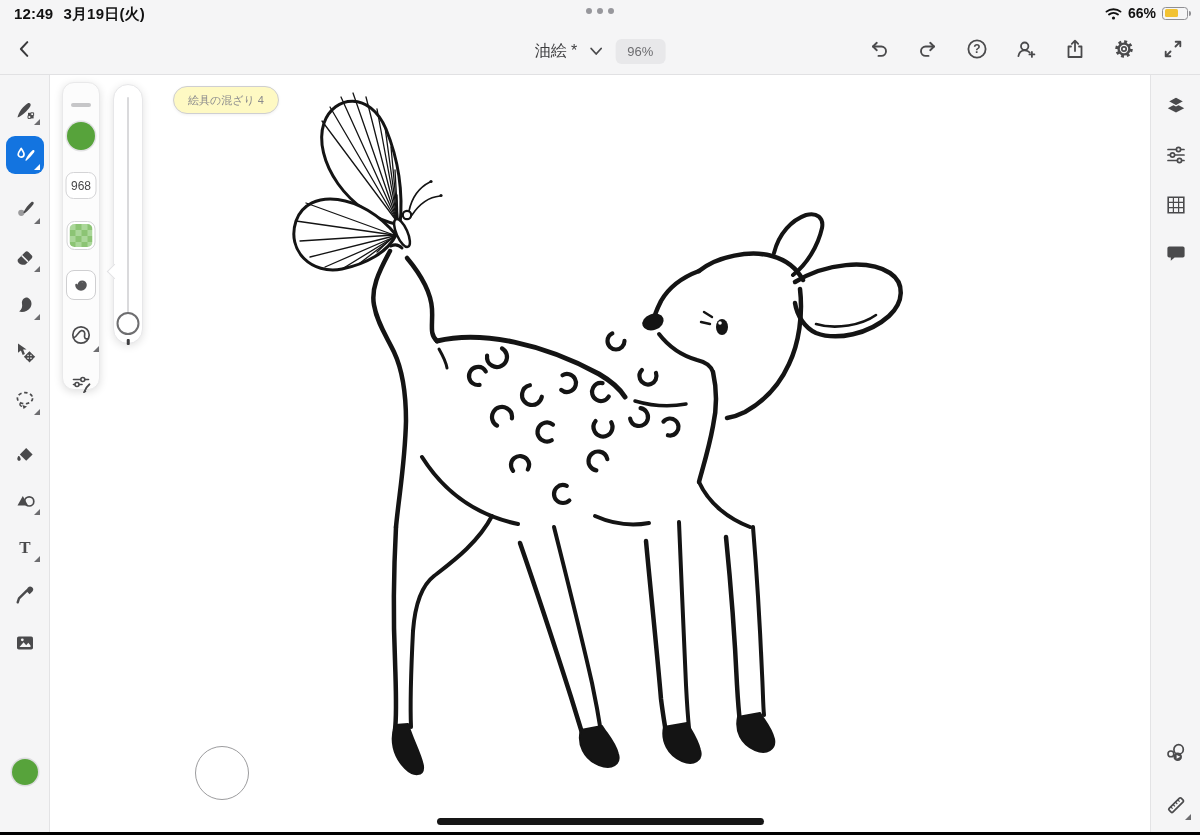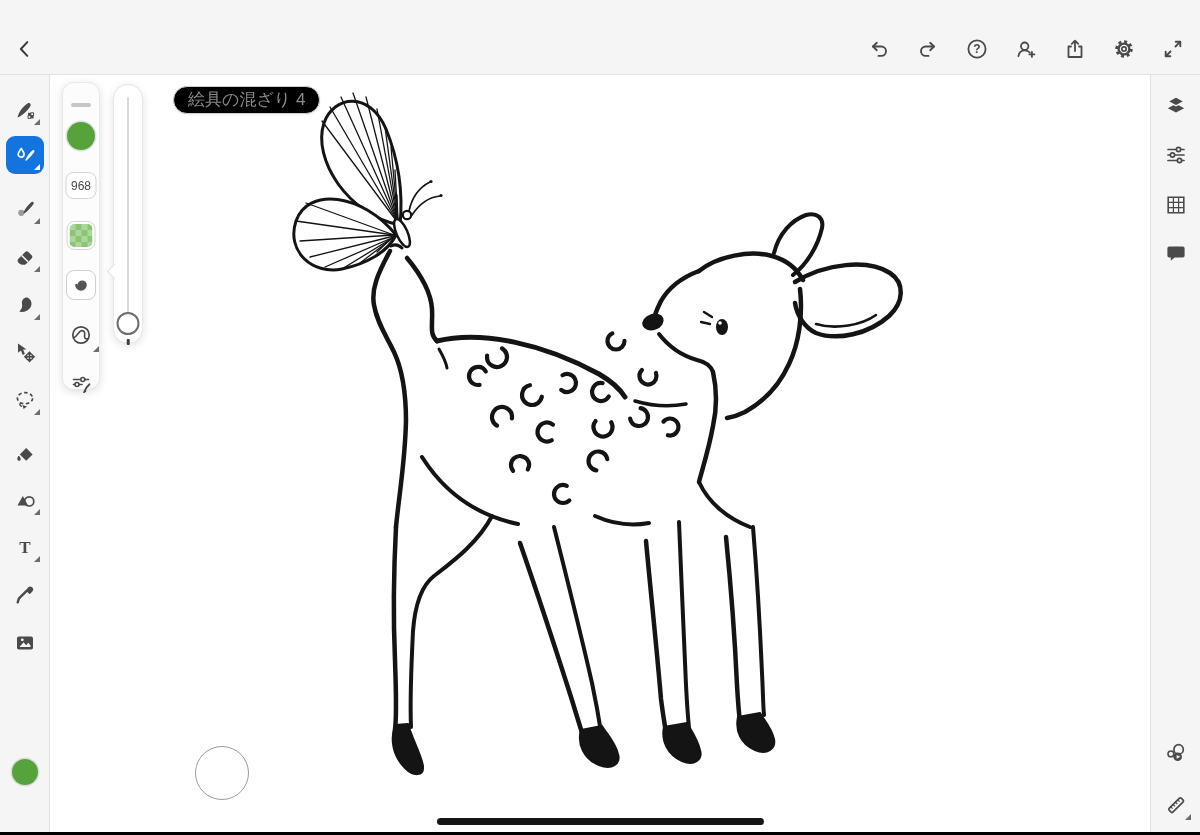--- a/index.html
+++ b/index.html
@@ -50,42 +50,73 @@
   .op-settings { top:274px; }
   .op-flow .corner-tri { right:-3px; bottom:-2px; }
 
   
   .slider-panel { position:absolute; left:113px; top:84px; width:30px; height:260px; background:#fff; border:1px solid #e7e7e9; border-radius:15px; box-shadow:0 2px 8px rgba(0,0,0,.12); z-index:4; }
   .slider-pointer { position:absolute; left:-5px; top:181px; width:11px; height:11px; background:#fff; border-left:1px solid #e2e2e4; border-bottom:1px solid #e2e2e4; transform:rotate(45deg); }
   .slider-track { position:absolute; left:50%; transform:translateX(-50%); top:12px; height:218px; width:2px; background:#dadadc; border-radius:1px; }
   .slider-handle { position:absolute; left:50%; transform:translateX(-50%); top:227px; width:23px; height:23px; border-radius:50%; background:#fff; border:2px solid #6e6e70; }
   .slider-tick { position:absolute; left:50%; transform:translateX(-50%); top:254px; width:2.5px; height:6px; background:#3e3e40; border-radius:1px; }
 
-  .tooltip { position:absolute; left:173px; top:86px; height:28px; padding:0 14px; background:#000000; border:1px solid #cfcfd1; border-radius:14px; color:#8a8a8d; font-size:17px; line-height:26px; z-index:6; box-shadow:0 1px 3px rgba(0,0,0,.06); }
+  .tooltip { position:absolute; left:173px; top:86px; height:28px; padding:0 14px; background:#fef9c3; border:1px solid #cfcfd1; border-radius:14px; color:#8a8a8d; font-size:11px; line-height:26px; z-index:6; box-shadow:0 1px 3px rgba(0,0,0,.06); }
 
   
   .canvas { position:absolute; left:50px; top:75px; right:50px; bottom:0; background:#fff; }
   .cursor-ring { position:absolute; left:195px; top:746px; width:54px; height:54px; border:1.5px solid #9c9c9e; border-radius:50%; z-index:3; }
   .home-indicator { position:absolute; left:437px; top:818px; width:327px; height:7px; border-radius:4px; background:#161616; z-index:7; }
   .bottom-edge { position:absolute; left:0; bottom:0; width:100%; height:3px; background:#000; z-index:8; }
 
   svg.ic { display:block; }
   .ic * { vector-effect:non-scaling-stroke; }
 </style>
 </head>
 <body>
 
 <div id="app">
 
+  <div class="statusbar">
+    <div class="status-left">
+      <span>12:49</span><span>3月19日(火)</span>
+    </div>
+    <div class="multitask">
+        <i></i>
+        <i></i>
+        <i></i>
+      </div>
+    <div class="status-right">
+      <svg class="ic" width="17" height="13" viewBox="0 0 17 13">
+        <path d="M1.5,4.6 C5.2,1.4 11.8,1.4 15.5,4.6" fill="none" stroke="#111" stroke-width="1.9" stroke-linecap="round"></path>
+        <path d="M4,7.5 C6.6,5.4 10.4,5.4 13,7.5" fill="none" stroke="#111" stroke-width="1.9" stroke-linecap="round"></path>
+        <circle cx="8.5" cy="11" r="1.6" fill="#111"></circle>
+      </svg>
+      <span>66%</span>
+      <div class="battery">
+          <div class="fill"></div>
+          <div class="nub"></div>
+        </div>
+    </div>
+  </div>
 
   <div class="topbar">
     <div class="icon-btn back-btn">
       <svg class="ic" width="22" height="22" viewBox="0 0 24 24">
           <path d="M14.5,4.5 L7.5,12 L14.5,19.5" fill="none" stroke="#3a3a3c" stroke-width="2" stroke-linecap="round" stroke-linejoin="round"></path>
         </svg>
+    </div>
+    <div class="title-group">
+      <div class="doc-title">
+        <span>油絵 *</span>
+        <svg class="ic" width="13" height="9" viewBox="0 0 13 9">
+            <path d="M1.5,1.5 L6.5,7 L11.5,1.5" fill="none" stroke="#4a4a4c" stroke-width="1.8" stroke-linecap="round" stroke-linejoin="round"></path>
+          </svg>
+      </div>
+      <div class="zoom-badge">96%</div>
     </div>
     <div class="top-actions">
       <div class="icon-btn">
         <svg class="ic" width="24" height="24" viewBox="0 0 24 24">
             <g fill="none" stroke="#4a4a4c" stroke-width="1.9" stroke-linecap="round" stroke-linejoin="round">
               <path d="M6,9.5 h8.3 a4.7,4.7 0 0 1 0,9.4 H11.5"></path>
               <path d="M9.8,5.8 L6,9.5 L9.8,13.2"></path>
             </g>
           </svg>
       </div>

